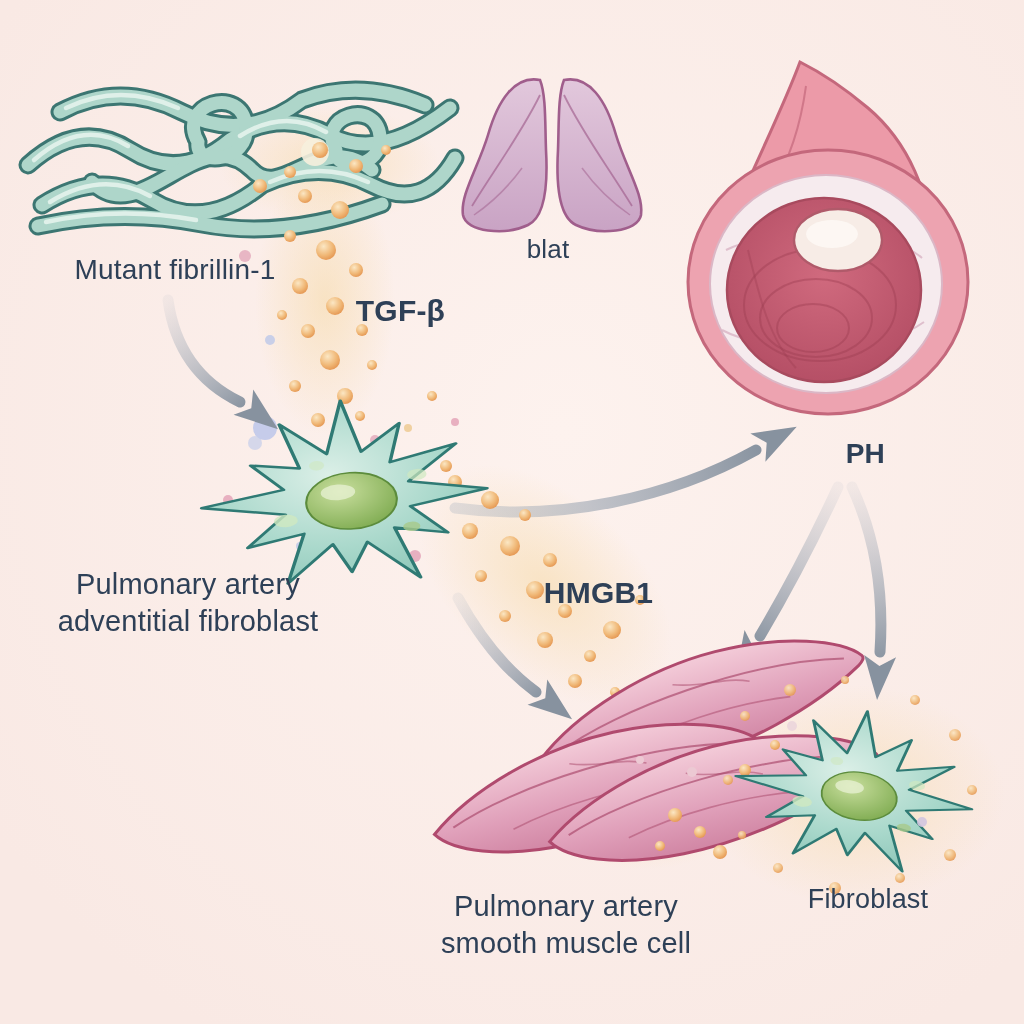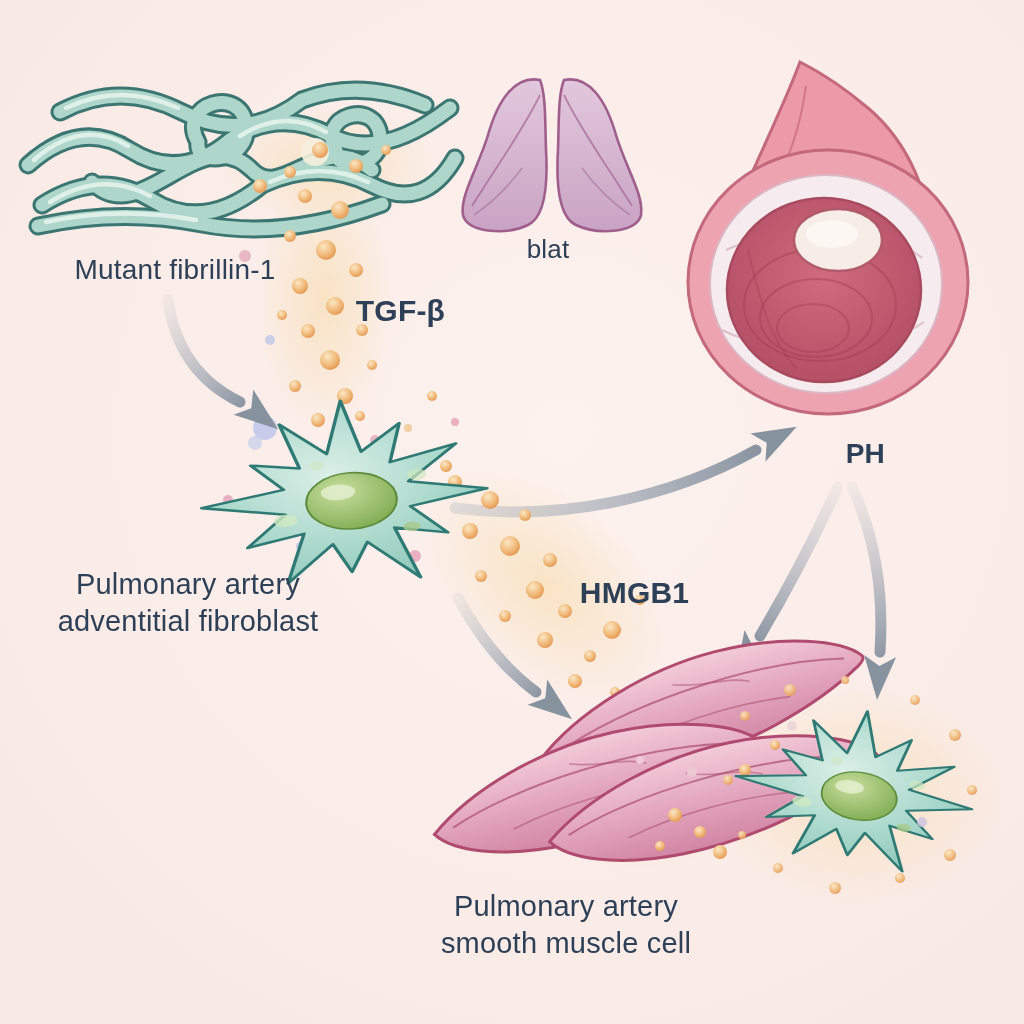--- a/index.html
+++ b/index.html
@@ -276,17 +276,18 @@
       </g>
     </g>
   </svg>
 
   <div class="label lab-md" style="left:40px;  top:252px; width:270px;">Mutant fibrillin-1</div>
   <div class="label lab-bold" style="left:328px; top:292px; width:145px;">TGF-β</div>
   <div class="label lab-md" style="left:483px; top:233px; width:130px; font-size:26px;">blat</div>
   <div class="label lab-md" style="left:770px; top:436px; width:115px; font-weight:bold; font-size:28px;text-align:right;">PH</div>
   <div class="label lab-md" style="left:18px;  top:566px; width:340px; font-size:29px;">Pulmonary artery
 adventitial fibroblast</div>
-  <div class="label lab-bold" style="left:552px; top:574px; width:165px;">HMGB1</div>
+  <div class="label lab-bold" style="left:516px; top:574px; width:165px;">HMGB1</div>
   <div class="label lab-md" style="left:390px; top:888px; width:352px; font-size:29px;">Pulmonary artery
 smooth muscle cell</div>
+  <div class="label lab-md" style="left:778px; top:882px; width:180px; font-size:27px;">Fibroblast</div>
 
 </div>
 
 </body></html>

